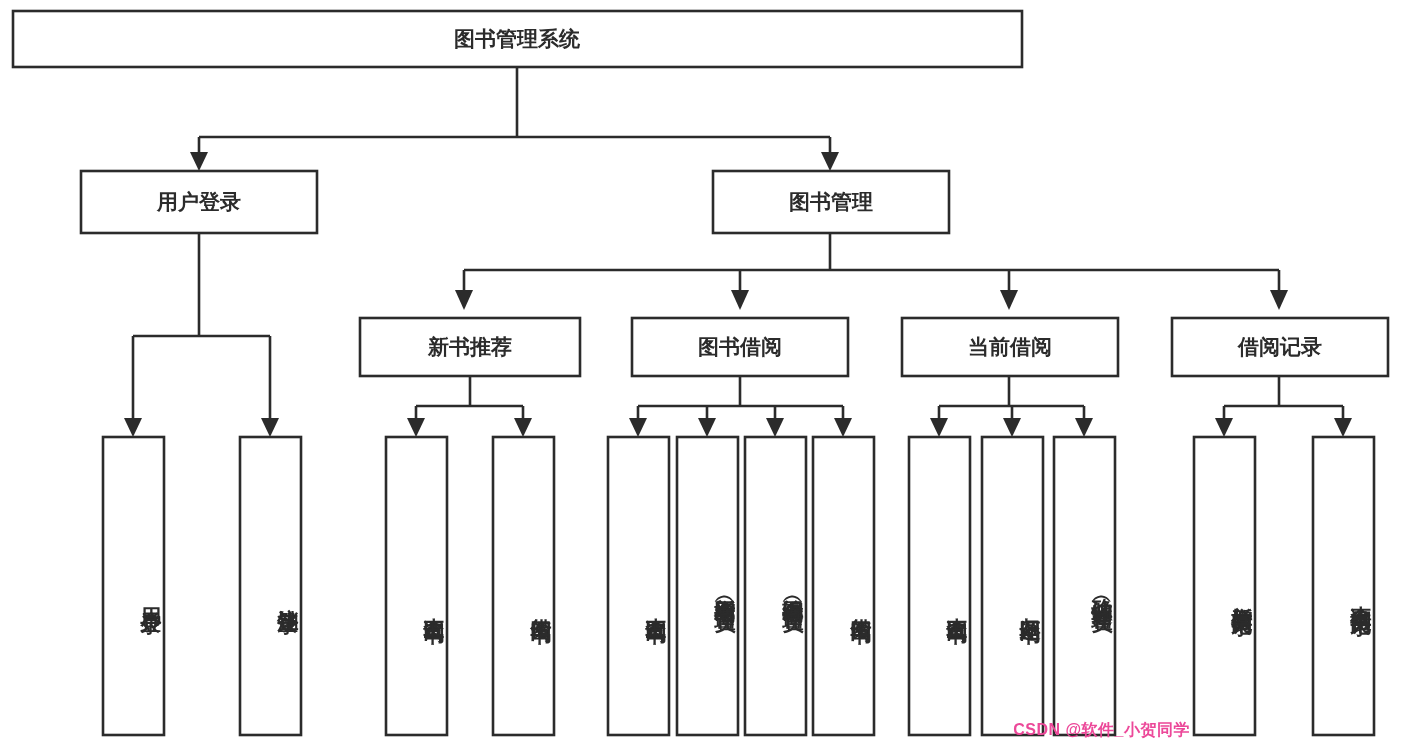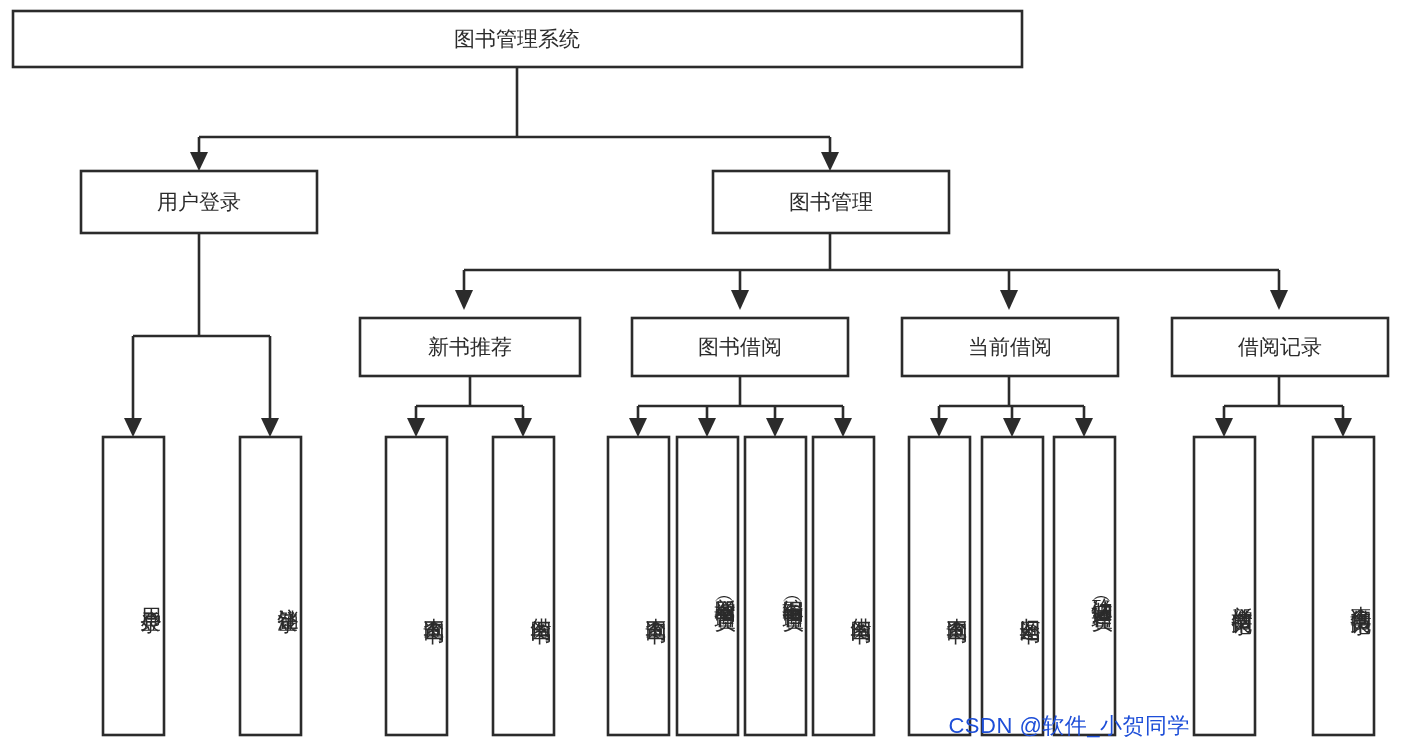--- a/index.html
+++ b/index.html
@@ -11,20 +11,21 @@
     width: 1405px;
     height: 747px;
     font-family: "Liberation Sans", sans-serif;
     overflow: hidden;
   }
   #diagram-root {
     position: relative;
     width: 1198px;
     height: 747px;
     background: #ffffff;
+    font-weight: bold;
   }
   svg#tree-canvas {
     position: absolute;
     left: 0;
     top: 0;
     width: 1405px;
     height: 747px;
     display: block;
   }
   .node-box {
@@ -62,22 +63,22 @@
     display: flex;
     align-items: flex-start;
     justify-content: center;
     pointer-events: none;
   }
   .watermark {
     position: absolute;
     right: 8px;
     bottom: 6px;
     font-family: "Liberation Sans", sans-serif;
-    font-size: 22px;
-    color: #1d4ed8;
+    font-size: 16px;
+    color: #ec4899;
     white-space: nowrap;
     letter-spacing: 0.5px;
   }
 </style>
 </head>
 <body>
 
 <div id="diagram-root">
 
   <svg id="tree-canvas" viewBox="0 0 1405 747">

